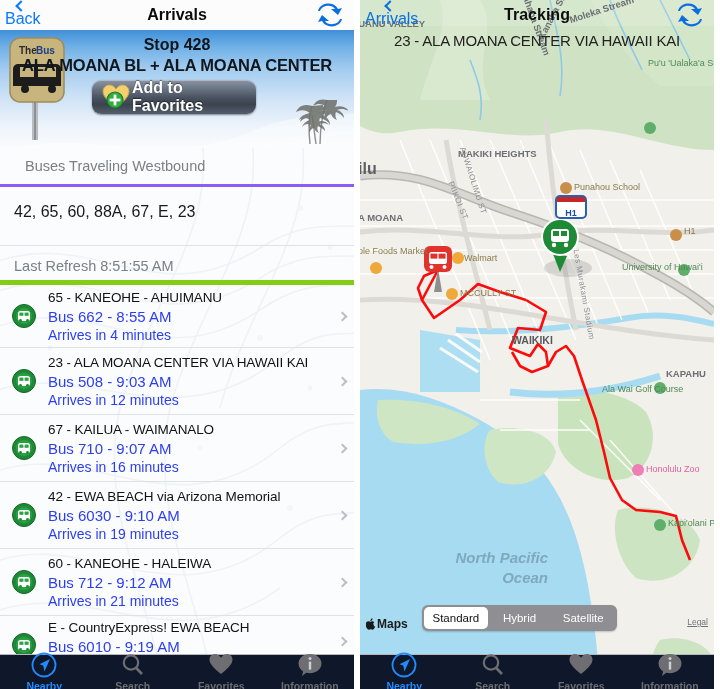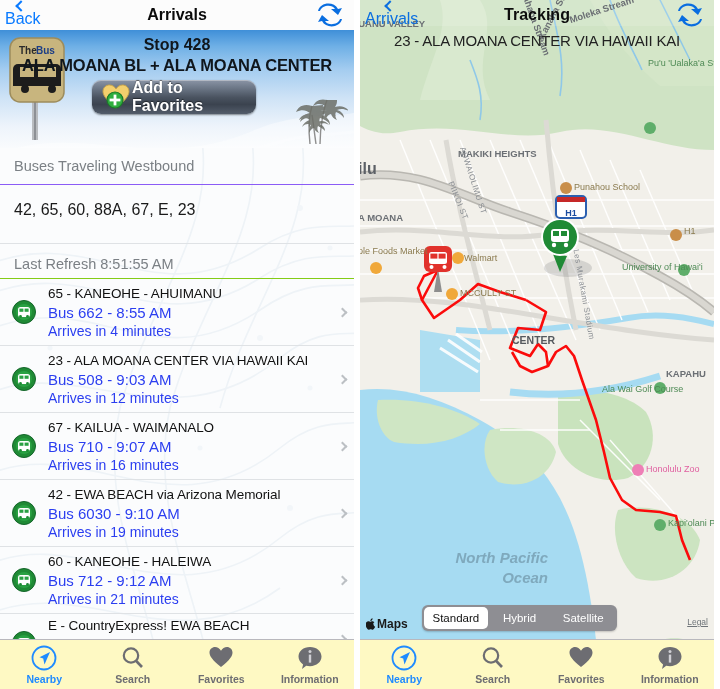--- a/index.html
+++ b/index.html
@@ -100,21 +100,22 @@
     height: 511px;
     background: #fcfdfe;
     overflow: hidden;
   }
   .bg-pattern {
     position: absolute; inset: 0; width: 360px; height: 511px; opacity: .5;
     pointer-events: none;
   }
   .sect {
     position: relative; z-index: 2;
-    border-bottom: 1px solid #8b5cf6;
+    border-bottom: 3px solid #8b5cf6;
+    padding-left: 11px;
   }
   .sect-label {
     padding: 10px 14px 10px 14px;
     font-size: 14.5px; color: #7b8085;
   }
   .routes-line {
     padding: 16px 14px 24px 14px;
     font-size: 16px; color: #1a1a1a;
     border-bottom: 1px solid #dfe2e5;
     position: relative; z-index: 2;
@@ -125,21 +126,21 @@
     position: relative; z-index: 2;
   }
   .rows { position: relative; z-index: 2; }
   .bus-row {
     position: relative;
     display: flex; align-items: center;
     min-height: 67px;
     border-top: 1px solid #dfe2e5;
     cursor: pointer;
   }
-  .bus-row:first-child { border-top: 1px solid #84cc16; }
+  .bus-row:first-child { border-top: 5px solid #84cc16; }
   .row-icon { width: 48px; flex: 0 0 48px; display: flex; justify-content: center; }
   .row-text { flex: 1 1 auto; padding: 4px 0; }
   .row-route {
     font-size: 13.5px; color: #111; font-weight: normal;
     letter-spacing: -0.1px;
   }
   .row-bus {
     font-size: 15px; color: #2b3ef0; margin-top: 3px;
   }
   .row-eta {
@@ -151,22 +152,22 @@
   .chev-right {
     width: 7px; height: 7px;
     border-right: 2px solid #bcc0c4;
     border-top: 2px solid #bcc0c4;
     transform: rotate(45deg);
   }
 
   
   .tab-bar {
     position: absolute; left: 0; bottom: 0;
-    width: 100%; height: 50px;
-    background: #fef9c3;
+    width: 100%; height: 35px;
+    background: #0f172a;
     border-top: 1px solid #b9b8bd;
     display: flex; align-items: center;
     z-index: 40;
   }
   .tab {
     flex: 1 1 25%;
     display: flex; flex-direction: column; align-items: center; justify-content: center;
     cursor: pointer;
     height: 100%;
   }
@@ -658,21 +659,21 @@
     <div class="map-label big" style="left:-2px; top:160px;">ilu</div>
     <div class="map-label" style="left:-2px; top:212px;">A MOANA</div>
     <div class="map-label poi" style="left:-2px; top:246px; line-height:1.25;">ole Foods Market</div>
     <div class="map-label street" style="left:78px; top:196px; transform:rotate(68deg);">PIIKOI ST</div>
     <div class="map-label poi" style="left:104px; top:253px;">Walmart</div>
     <div class="map-label poi" style="left:214px; top:182px;">Punahou School</div>
     <div class="map-label poi" style="left:324px; top:226px; line-height:1.25;">H1</div>
     <div class="map-label park" style="left:262px; top:262px; line-height:1.25; text-align:center;">University of Hawai'i</div>
     <div class="map-label street" style="left:178px; top:290px; transform:rotate(80deg);">Les Murakami Stadium</div>
     <div class="map-label poi" style="left:100px; top:288px;">MCCULLY ST</div>
-    <div class="map-label" style="left:152px; top:334px; font-size:10.5px; color:#55595e;">CENTER</div>
+    <div class="map-label" style="left:152px; top:334px; font-size:10.5px; color:#55595e;">WAIKIKI</div>
     <div class="map-label park" style="left:242px; top:384px; line-height:1.25; text-align:center;">Ala Wai Golf Course</div>
     <div class="map-label" style="left:306px; top:368px;">KAPAHU</div>
     <div class="map-label pink" style="left:286px; top:464px;">Honolulu Zoo</div>
     <div class="map-label park" style="left:308px; top:518px;">Kapi'olani Park</div>
     <div class="map-label ocean" style="left:78px; top:548px; width:110px; white-space:normal;">North Pacific Ocean</div>
     <div class="map-label street" style="left:78px; top:176px; transform:rotate(72deg);">AUWAIOLIMU ST</div>
 
     <div class="tracking-nav">
       <div class="nav-back">
         <span class="chev-left"></span>

